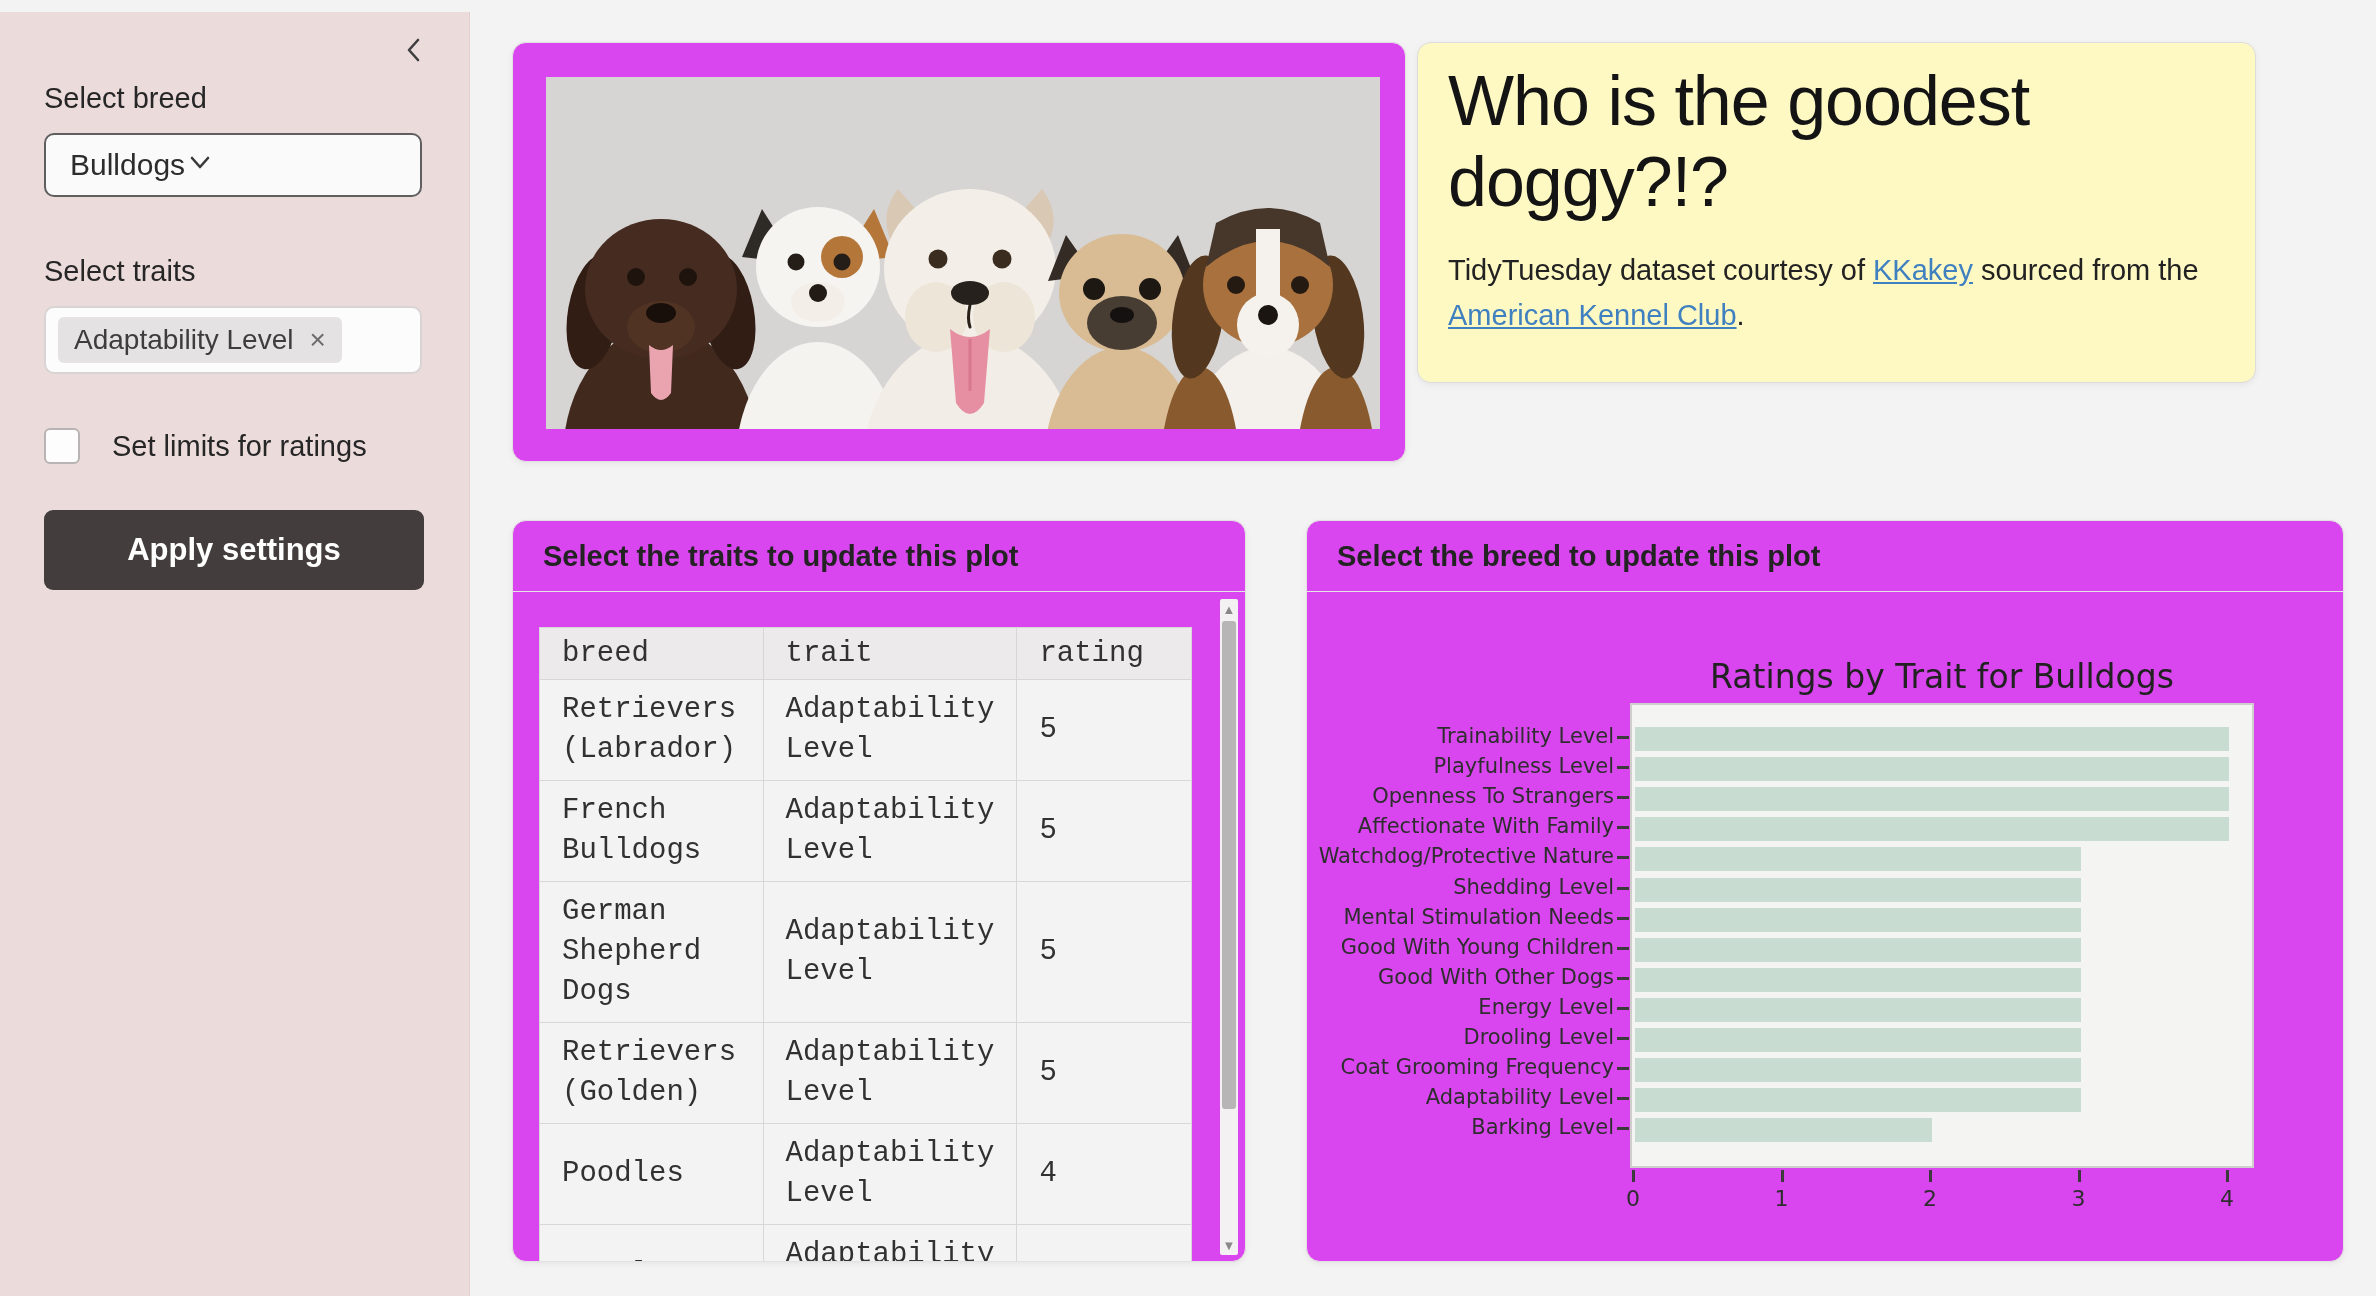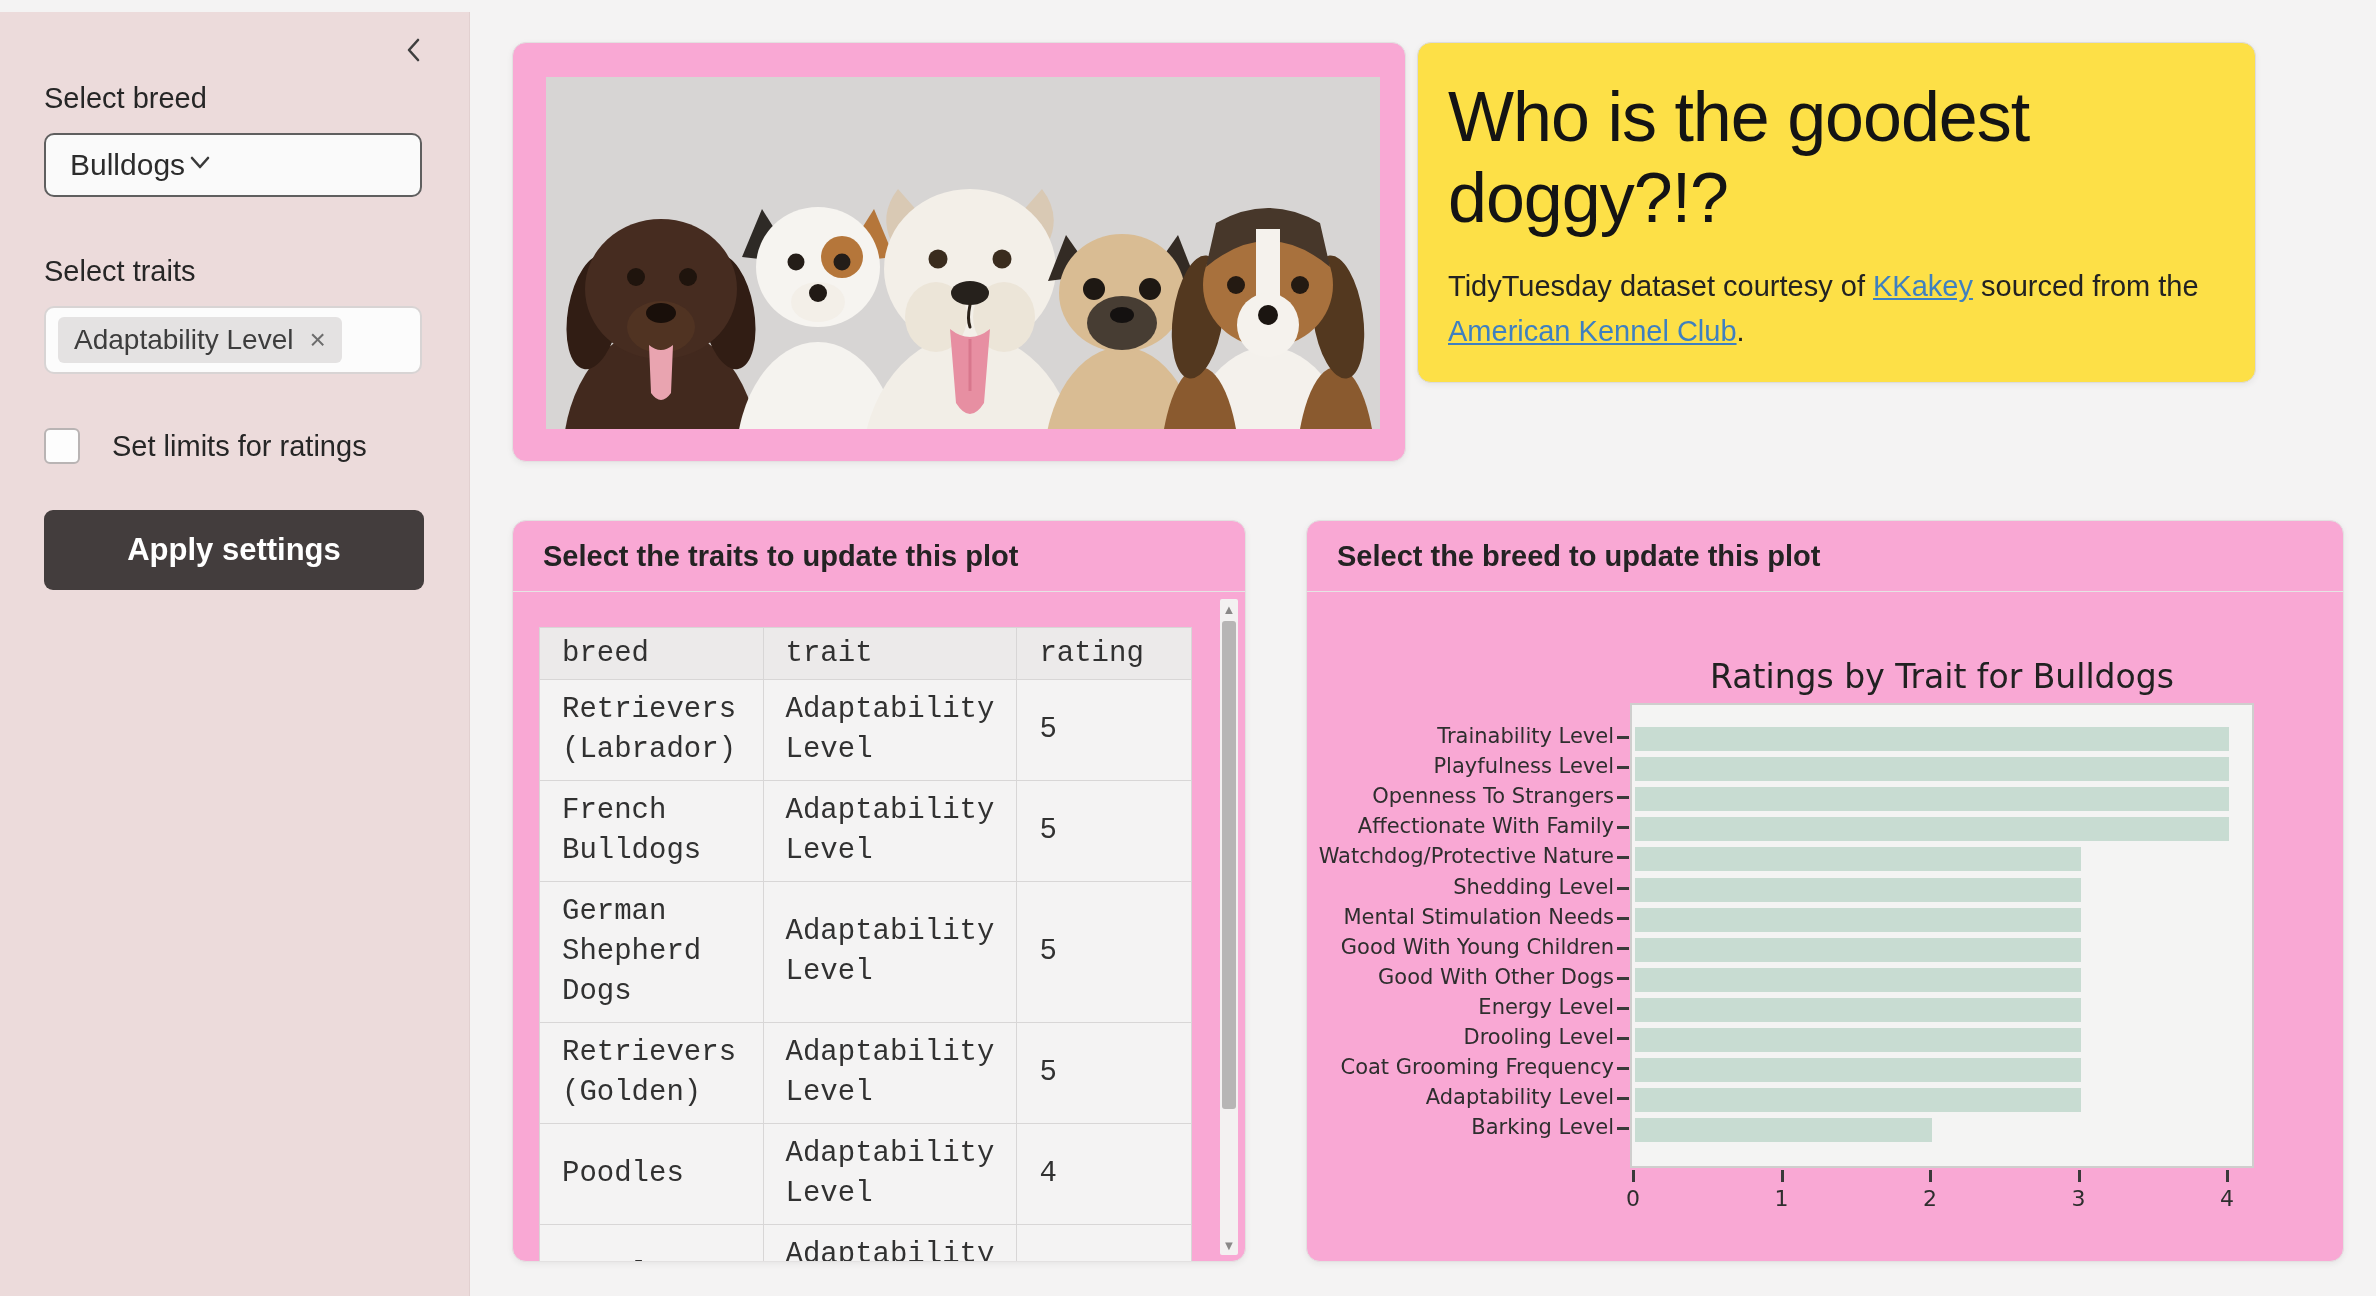--- a/index.html
+++ b/index.html
@@ -46,40 +46,40 @@
   .check-label { font-size:29px; color:#262626; cursor:pointer; }
   .apply-btn {
     margin-top:46px; width:380px; height:80px; background:#433d3d; color:#ffffff;
     border:none; border-radius:9px; font-size:31px; font-weight:bold;
     font-family:"Liberation Sans", sans-serif; cursor:pointer;
   }
 
   
   .main { position:absolute; left:470px; top:0; width:1906px; height:1296px; }
   .card {
-    position:absolute; background:#f9a8d4; border:1px solid #e3e1e1;
+    position:absolute; background:#d946ef; border:1px solid #e3e1e1;
     border-radius:14px; box-shadow:0 2px 6px rgba(0,0,0,0.06);
   }
   .card-header {
     height:71px; border-bottom:1px solid #e6e4e4; display:flex; align-items:center;
     padding:0 30px; font-size:29px; font-weight:bold; color:#232323;
     border-top-left-radius:14px; border-top-right-radius:14px;
   }
 
   
   .card-media { left:42px; top:42px; width:894px; height:420px; }
   .media-box {
     position:absolute; left:33px; top:34px; width:834px; height:352px;
     background:#d7d5d4; overflow:hidden;
   }
 
   
   .card-titlecard {
     left:947px; top:42px; width:839px; height:341px;
-    background:#fde047; border-color:#dddcdc; padding:34px 30px;
+    background:#fef9c3; border-color:#dddcdc; padding:18px 30px;
   }
   .hero-title {
     font-size:70px; font-weight:normal; color:#141414; line-height:1.15;
     max-width:760px; letter-spacing:-1px;
   }
   .hero-desc { margin-top:26px; font-size:29px; line-height:1.55; color:#222; max-width:775px; }
   .hero-desc a { color:#3f80c0; text-decoration:underline; cursor:pointer; }
 
   
   .card-table { left:42px; top:520px; width:734px; height:742px; overflow:hidden; }

